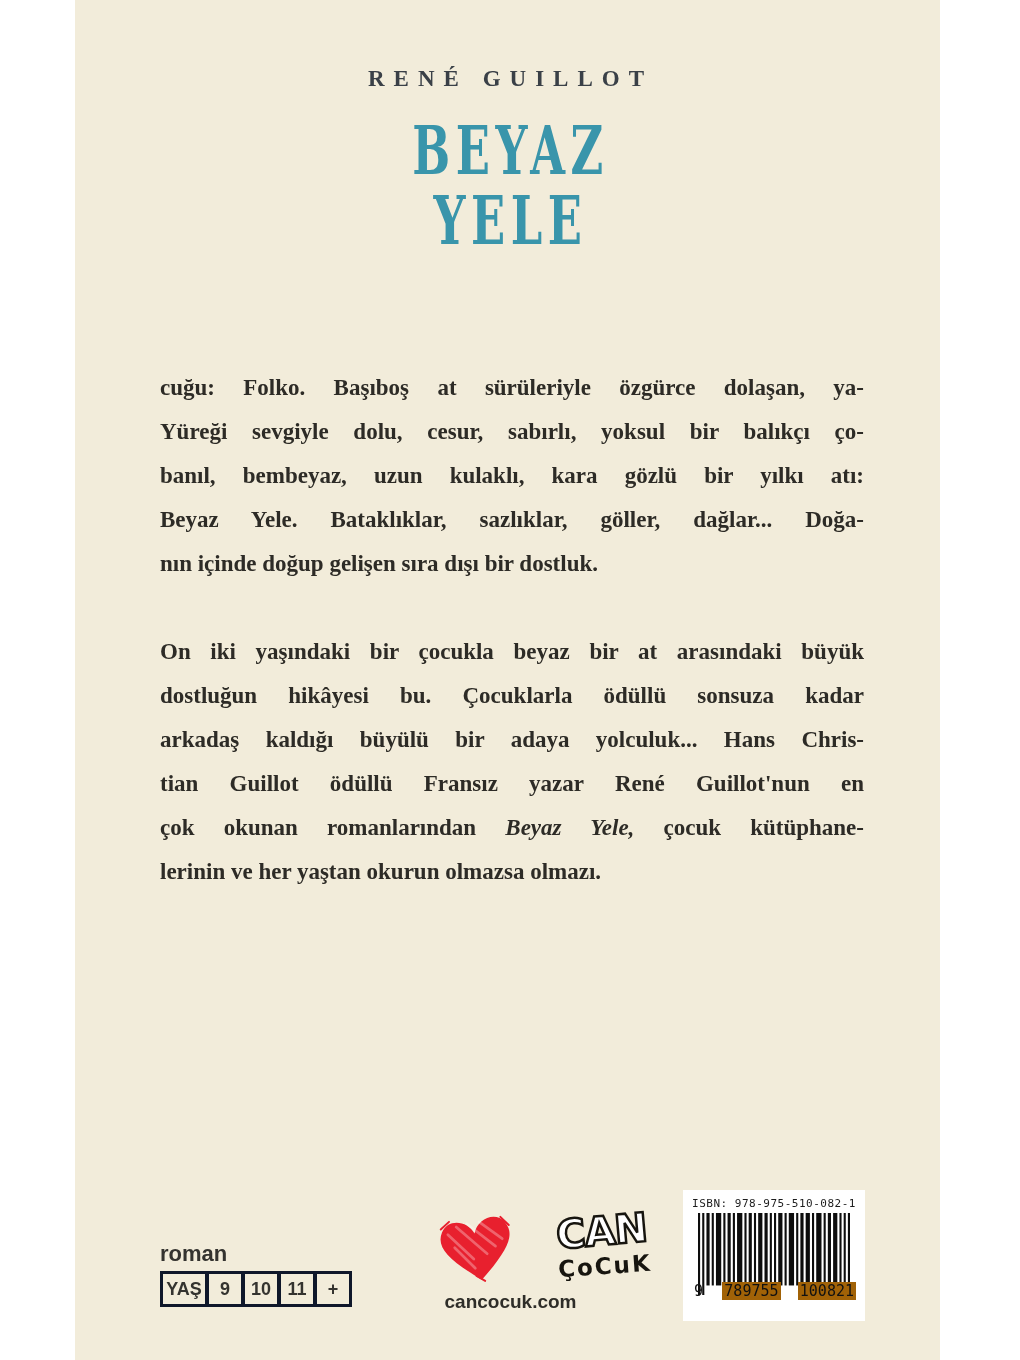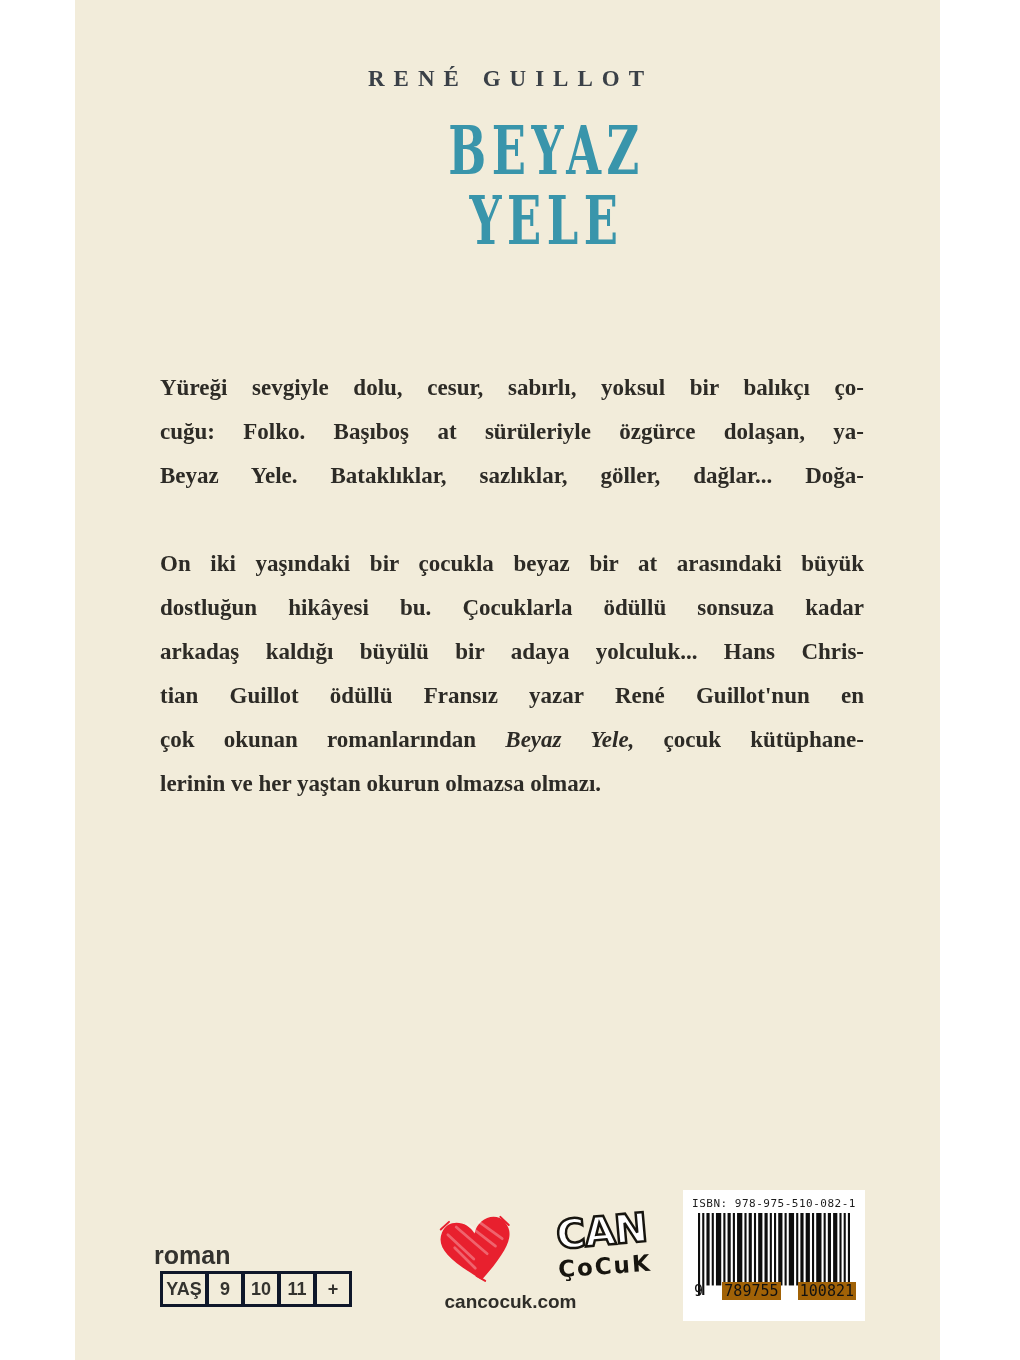--- a/index.html
+++ b/index.html
@@ -17,21 +17,20 @@
     text-align:center;
     font-family:"Liberation Serif",serif;
     font-weight:700;
     font-size:23px;
     letter-spacing:9px;
     color:#3a4047;
   }
   .title{
     position:absolute;top:114px;left:0;width:100%;text-align:center;
     color:#3995ab;
-    padding-left:36px;
   }
   .title-line{
     display:block;
     font-family:"DejaVu Serif",serif;
     font-weight:700;
     font-size:64px;
     line-height:70px;
     letter-spacing:8px;
     transform:scale(0.70,1.05);
     transform-origin:center top;
@@ -45,23 +44,23 @@
     font-size:23px;
   }
   .para{margin:0 0 44px 0;}
   .line{line-height:44px;height:44px;white-space:nowrap;}
   .j{text-align:justify;text-align-last:justify;white-space:normal;}
   .last{text-align:left;text-align-last:left;}
   .b{font-weight:700;}
   .i{font-style:italic;}
   
   .genre{
-    position:absolute;left:79px;top:1241px;
+    position:absolute;left:85px;top:1241px;
     font-family:"Liberation Sans",sans-serif;
-    font-weight:700;font-size:25px;color:#34332f;
+    font-weight:700;font-size:22px;color:#34332f;
   }
   .age-table{
     position:absolute;left:85px;top:1271px;
     display:flex;
   }
   .age-cell{
     border:3px solid #0f172a;
     margin-left:-2px;
     height:30px;line-height:30px;
     text-align:center;
@@ -130,23 +129,25 @@
 
     <div class="author">RENÉ GUILLOT</div>
 
     <div class="title">
       <span class="title-line">BEYAZ</span>
       <span class="title-line">YELE</span>
     </div>
 
     <div class="synopsis">
       <div class="para">
+        <div class="line j">cuğu: Folko. Başıboş at sürüleriyle özgürce dolaşan, ya-</div>
         <div class="line j">Yüreği sevgiyle dolu, cesur, sabırlı, yoksul bir balıkçı ço-</div>
-        <div class="line j">cuğu: Folko. Başıboş at sürüleriyle özgürce dolaşan, ya-</div>
+        <div class="line j">banıl, bembeyaz, uzun kulaklı, kara gözlü bir yılkı atı:</div>
         <div class="line j">Beyaz Yele. Bataklıklar, sazlıklar, göller, dağlar... Doğa-</div>
+        <div class="line last">nın içinde doğup gelişen sıra dışı bir dostluk.</div>
       </div>
       <div class="para">
         <div class="line j">On iki yaşındaki bir çocukla beyaz bir at arasındaki büyük</div>
         <div class="line j">dostluğun hikâyesi bu. Çocuklarla ödüllü sonsuza kadar</div>
         <div class="line j">arkadaş kaldığı büyülü bir adaya yolculuk... Hans Chris-</div>
         <div class="line j"><span>tian Guillot ödüllü Fransız yazar </span><span class="b">René Guillot</span><span>'nun en</span></div>
         <div class="line j"><span>çok okunan romanlarından </span><span class="i">Beyaz Yele,</span><span> çocuk kütüphane-</span></div>
         <div class="line last">lerinin ve her yaştan okurun olmazsa olmazı.</div>
       </div>
     </div>

